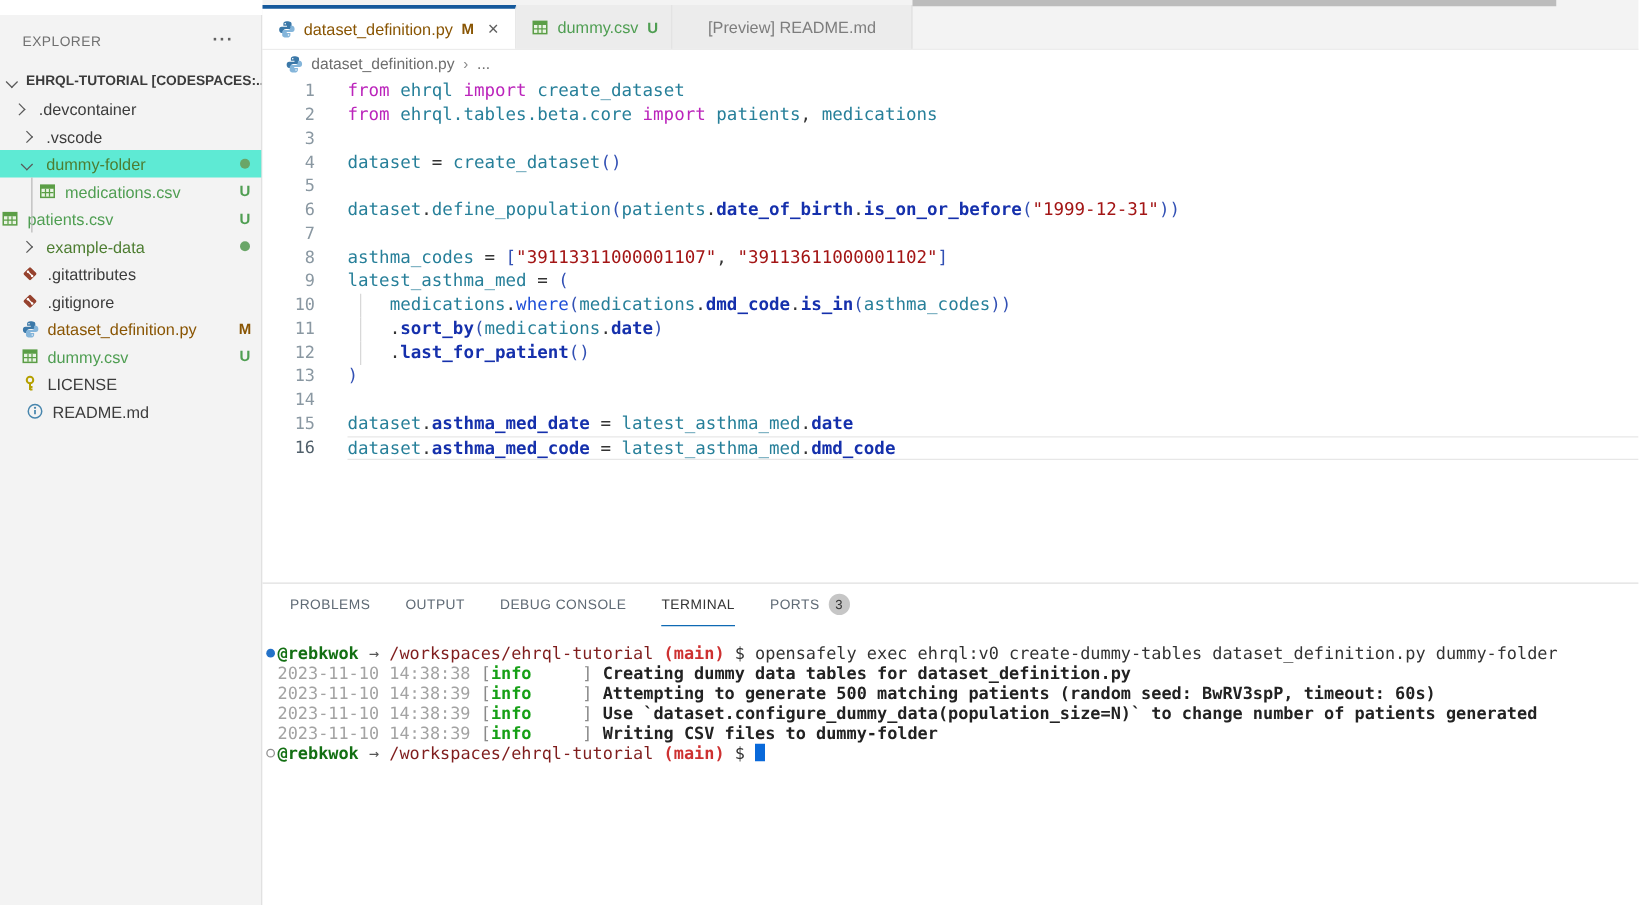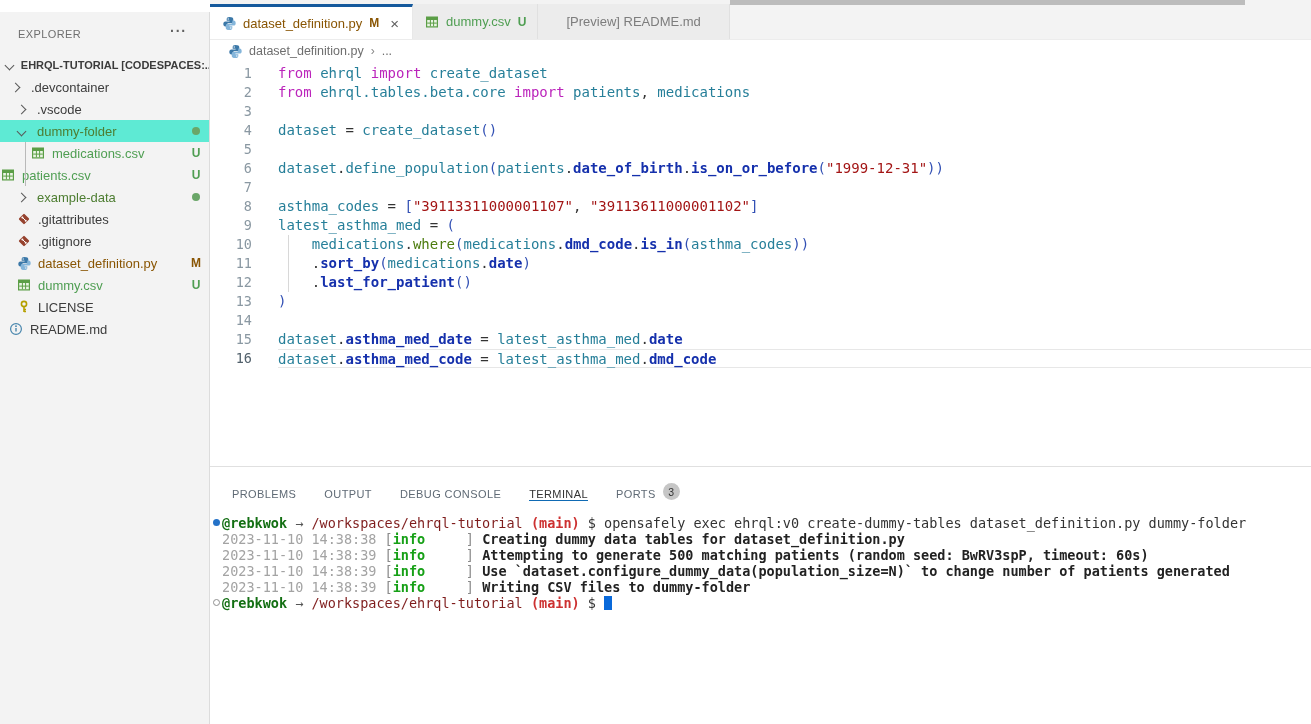--- a/index.html
+++ b/index.html
@@ -55,28 +55,28 @@
   #code{position:absolute;left:0;top:2px;right:0;font-family:"DejaVu Sans Mono","Liberation Mono",monospace;font-size:14px;}
   .code-line{display:flex;height:19px;line-height:19px;}
   .ln{flex:none;width:42px;text-align:right;color:#8a98a2;font-size:13.5px;}
   .lc{flex:1;margin-left:26px;white-space:pre;position:relative;color:#333;box-sizing:border-box;}
   .code-line.cur .lc{border-top:1px solid #e7e7e7;border-bottom:1px solid #e7e7e7;}
   .code-line.cur .ln{color:#51606b;}
   .code-line.guide .lc::before{content:"";position:absolute;left:10px;top:0;bottom:0;width:1px;background:#d8d8d8;}
   .tk-kw{color:#bb24bb;}
   .tk-tl{color:#267f99;}
   .tk-nv{color:#1530ac;font-weight:bold;}
-  .tk-ol{color:#4d7c0f;}
+  .tk-ol{color:#1d4ed8;}
   .tk-st{color:#a31515;}
   .tk-br{color:#3250b4;}
   .tk-pl{color:#333;}
   
   #panel{position:absolute;left:0;top:466px;right:0;bottom:0;background:#fff;border-top:1px solid #e0e0e0;box-sizing:border-box;}
   #ptabs{display:flex;align-items:center;gap:28px;padding-left:22px;height:34px;}
-  .ptab{display:flex;align-items:flex-end;gap:7px;height:100%;box-sizing:border-box;
+  .ptab{display:flex;align-items:center;gap:7px;height:100%;box-sizing:border-box;
         font-size:11px;letter-spacing:.4px;color:#5f6a75;cursor:pointer;border-bottom:1px solid transparent;}
   .ptab.active{color:#333;border-bottom:1px solid #0f6ab4;}
   .pbadge{display:inline-flex;align-items:center;justify-content:center;width:17px;height:17px;
           border-radius:50%;background:#c6c6c6;color:#333;font-size:10.5px;letter-spacing:0;}
   
   #term{position:absolute;left:0;top:48px;right:0;font-family:"DejaVu Sans Mono","Liberation Mono",monospace;font-size:13.5px;}
   .t-line{height:16px;line-height:16px;white-space:pre;padding-left:12px;position:relative;color:#333;}
   .deco{position:absolute;left:3px;top:4px;width:7px;height:7px;border-radius:50%;box-sizing:border-box;}
   .deco.filled{background:#2472c8;}
   .deco.hollow{border:1.2px solid #8f8f8f;background:#fff;}
@@ -197,21 +197,21 @@
         <div class="trow" style="padding-left: 16px;">
           <span class="ticon">
             <svg width="14" height="14" viewBox="0 0 14 14">
               <circle cx="7" cy="4" r="2.6" fill="none" stroke="#b5a000" stroke-width="1.6"></circle>
               <path stroke="#b5a000" stroke-width="1.6" d="M7 6.5V12M7 9.5h2M7 11.5h2"></path>
             </svg>
           </span>
           <span class="tlabel c-def">LICENSE</span>
           <span class="tright"></span>
         </div>
-        <div class="trow" style="padding-left: 8px;">
+        <div class="trow" style="padding-left: 20px;">
           <span class="ticon">
             <svg width="14" height="14" viewBox="0 0 14 14">
               <circle cx="7" cy="7" r="5.4" fill="none" stroke="#4886ad" stroke-width="1.2"></circle>
               <path stroke="#4886ad" stroke-width="1.4" d="M7 6v3.4"></path>
               <circle cx="7" cy="4.2" r=".9" fill="#4886ad"></circle>
             </svg>
           </span>
           <span class="tlabel c-def">README.md</span>
           <span class="tright"></span>
         </div>

